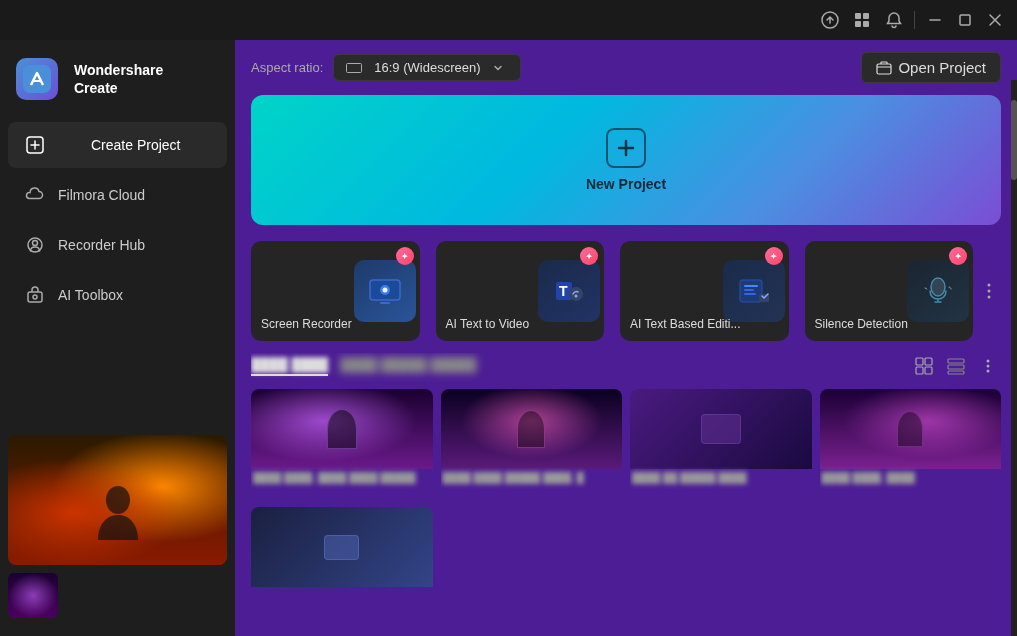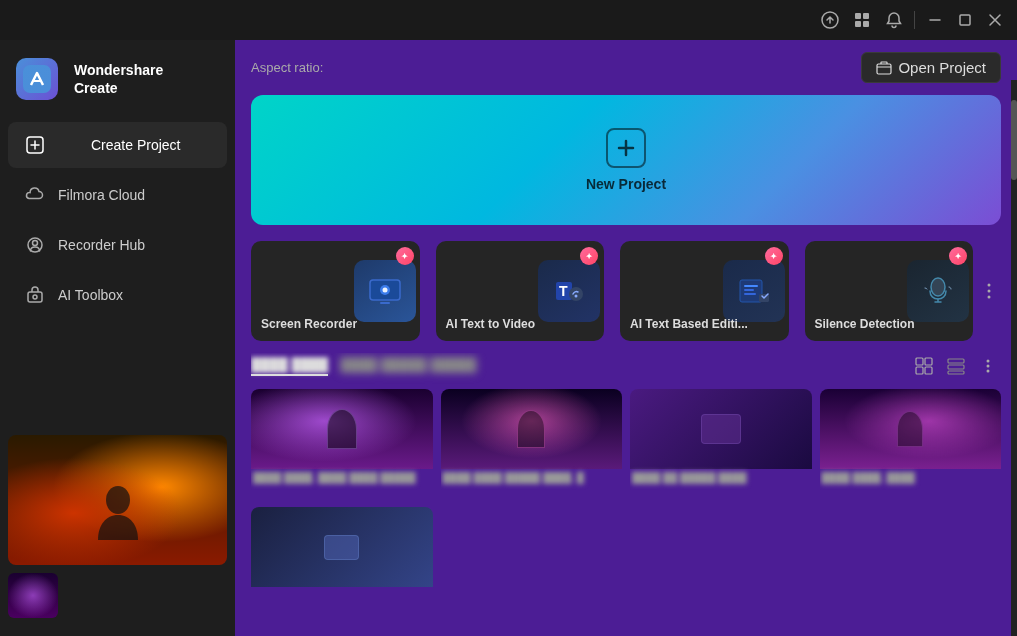--- a/index.html
+++ b/index.html
@@ -266,21 +266,21 @@
       display: flex;
       align-items: flex-end;
       padding: 10px 10px;
     }
     .feature-card:last-child {
       margin-right: 0;
     }
     .feature-card-label {
       color: #ddd;
       font-size: 12px;
-      font-weight: 700;
+      font-weight: 400;
       z-index: 2;
       position: relative;
     }
     .feature-card-thumb {
       position: absolute;
       right: 0;
       top: 0;
       width: 70px;
       height: 100%;
       display: flex;
@@ -529,20 +529,29 @@
         </div>
       </div>
     </div>
   </div>
 
   <div class="content-area" style="position:relative;">
 
     <div class="top-bar">
       <div class="aspect-ratio-section">
         <span class="aspect-label">Aspect ratio:</span>
+        <div class="aspect-dropdown">
+          <svg width="16" height="10" viewBox="0 0 16 10" fill="none" style="margin-right:4px;">
+            <rect x="0.5" y="0.5" width="15" height="9" rx="1" stroke="#aaa" stroke-width="1"></rect>
+          </svg>
+          <span>16:9 (Widescreen)</span>
+          <svg width="12" height="12" viewBox="0 0 12 12" fill="none" style="margin-left:4px;">
+            <path d="M3 4.5l3 3 3-3" stroke="#aaa" stroke-width="1.5" stroke-linecap="round"></path>
+          </svg>
+        </div>
       </div>
       <div class="open-project-btn">
         <svg width="16" height="16" viewBox="0 0 16 16" fill="none">
           <rect x="1" y="4" width="14" height="10" rx="1.5" stroke="#ddd" stroke-width="1.2"></rect>
           <path d="M1 7h14" stroke="#ddd" stroke-width="1"></path>
           <path d="M5 4V2.5C5 2 5.5 2 5.5 2h5s.5 0 .5.5V4" stroke="#ddd" stroke-width="1.2"></path>
         </svg>
         <span>Open Project</span>
       </div>
     </div>

